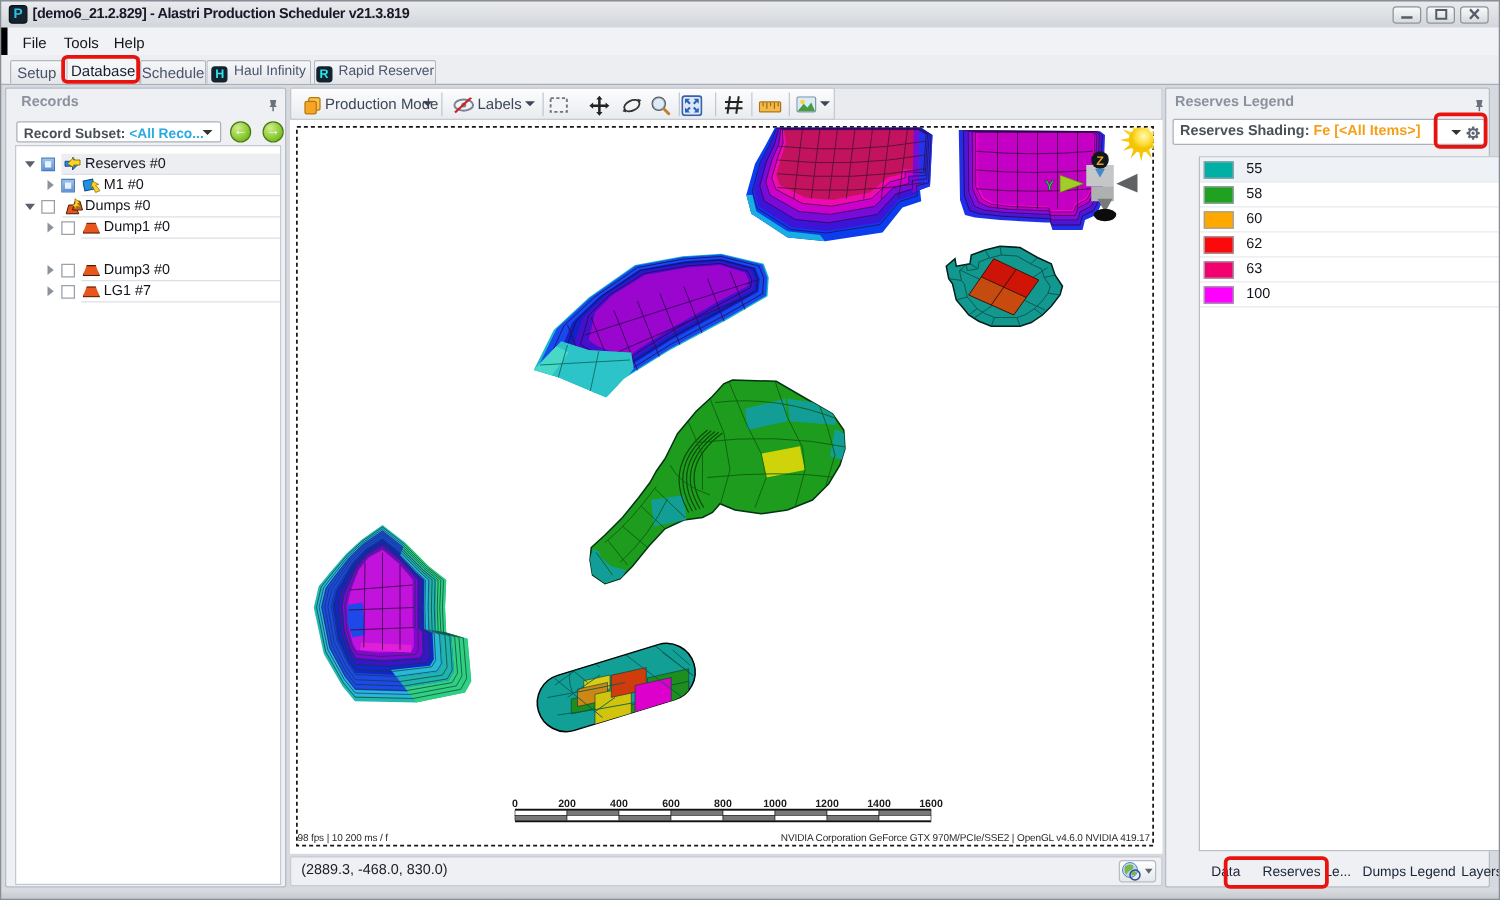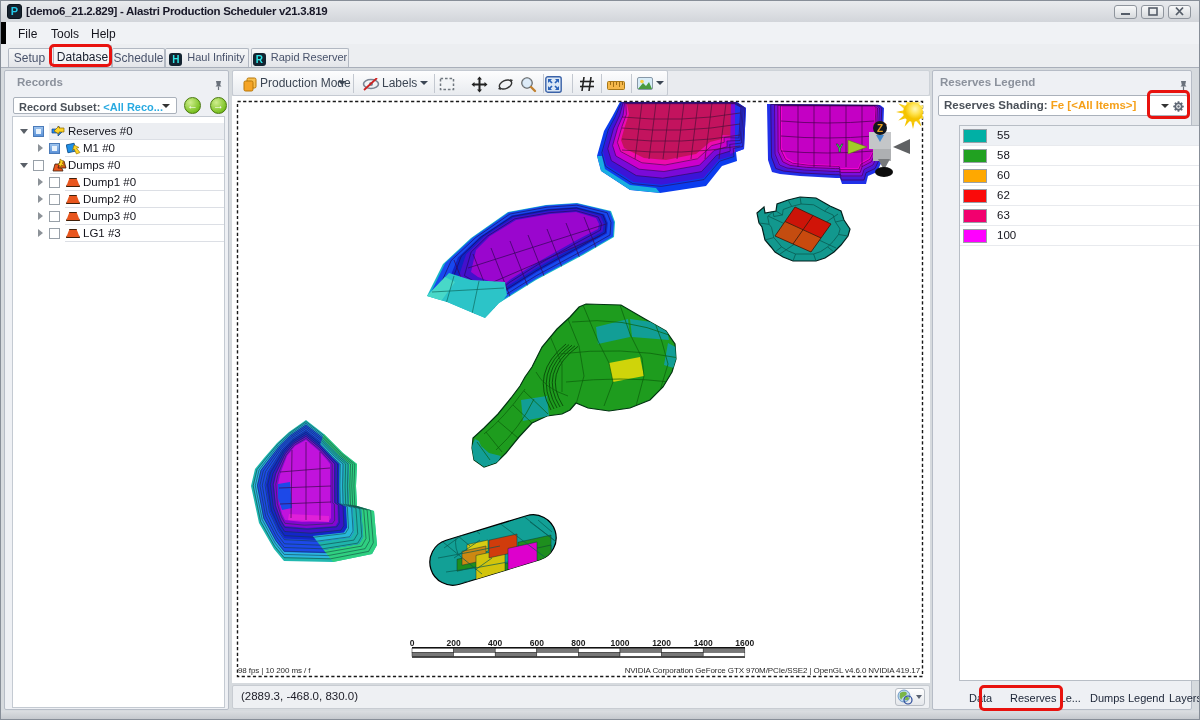--- a/index.html
+++ b/index.html
@@ -157,39 +157,32 @@
       <span class="lbl" style="left:55px;">Dumps #0</span>
       <span class="tline" style="left:37px; right:0; top:16px;"></span>
     </div>
     <div class="trow abs" style="top:57px;">
       <span class="arrow-r" style="left:25px; top:4px;"></span>
       <span class="cb" style="left:36px;"></span>
       <span class="dumpicon" style="left:53px;"></span>
       <span class="lbl" style="left:70px;">Dump1 #0</span>
       <span class="tline" style="left:52px; right:0; top:16px;"></span>
     </div>
-    <div class="trow abs" style="top:74px;">
-      <span class="arrow-r" style="left:25px; top:4px;"></span>
-      <span class="cb" style="left:36px;"></span>
-      <span class="dumpicon" style="left:53px;"></span>
-      <span class="lbl" style="left:70px;">Dump2 #0</span>
-      <span class="tline" style="left:52px; right:0; top:16px;"></span>
-    </div>
     <div class="trow abs" style="top:91px;">
       <span class="arrow-r" style="left:25px; top:4px;"></span>
       <span class="cb" style="left:36px;"></span>
       <span class="dumpicon" style="left:53px;"></span>
       <span class="lbl" style="left:70px;">Dump3 #0</span>
       <span class="tline" style="left:52px; right:0; top:16px;"></span>
     </div>
     <div class="trow abs" style="top:108px;">
       <span class="arrow-r" style="left:25px; top:4px;"></span>
       <span class="cb" style="left:36px;"></span>
       <span class="dumpicon" style="left:53px;"></span>
-      <span class="lbl" style="left:70px;">LG1 #3</span>
+      <span class="lbl" style="left:70px;">LG1 #7</span>
       <span class="tline" style="left:52px; right:0; top:16px;"></span>
     </div>
   </div>
 </div>
 
 <div id="toolbarbg" class="abs"></div>
 <div id="toolbar" class="abs">
   <svg width="15" height="15" style="position:absolute; left:10px; top:6px;">
       <rect x="4" y="1" width="9" height="10" rx="1.5" fill="#f8c050" stroke="#b87708" stroke-width="1"></rect>
       <rect x="1" y="4" width="9" height="10" rx="1.5" fill="#f5a426" stroke="#b87708" stroke-width="1"></rect>

